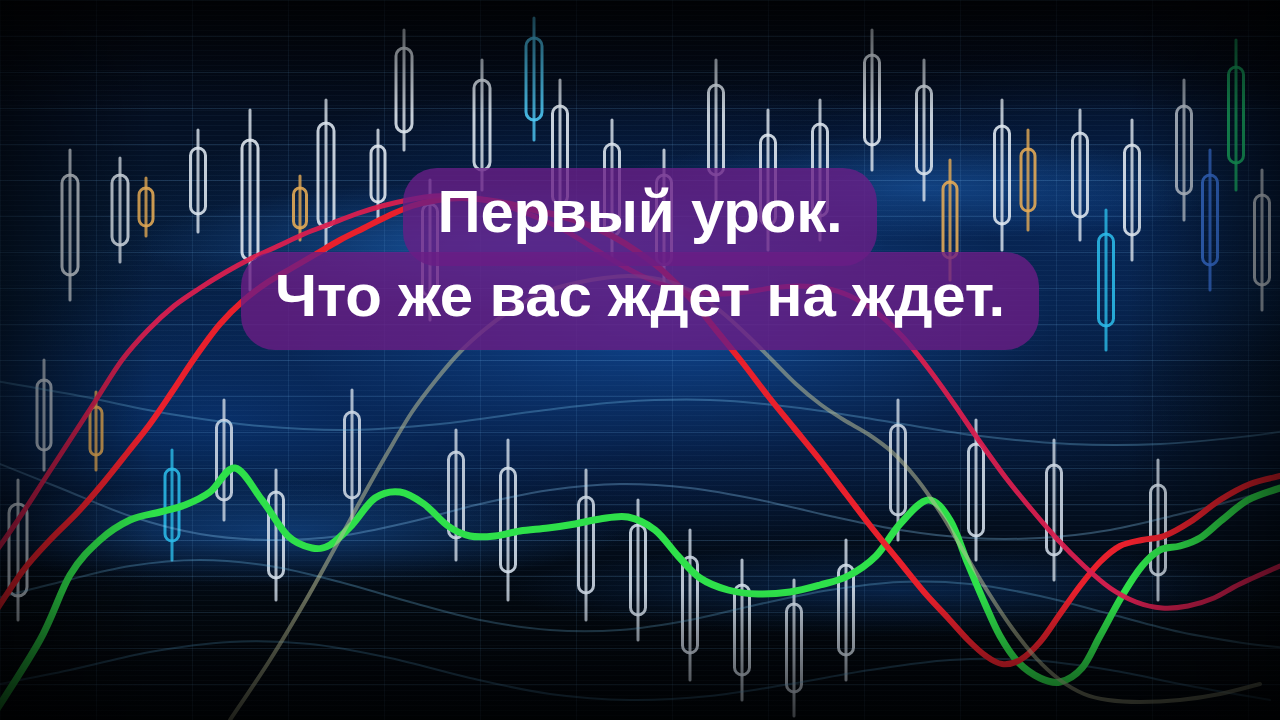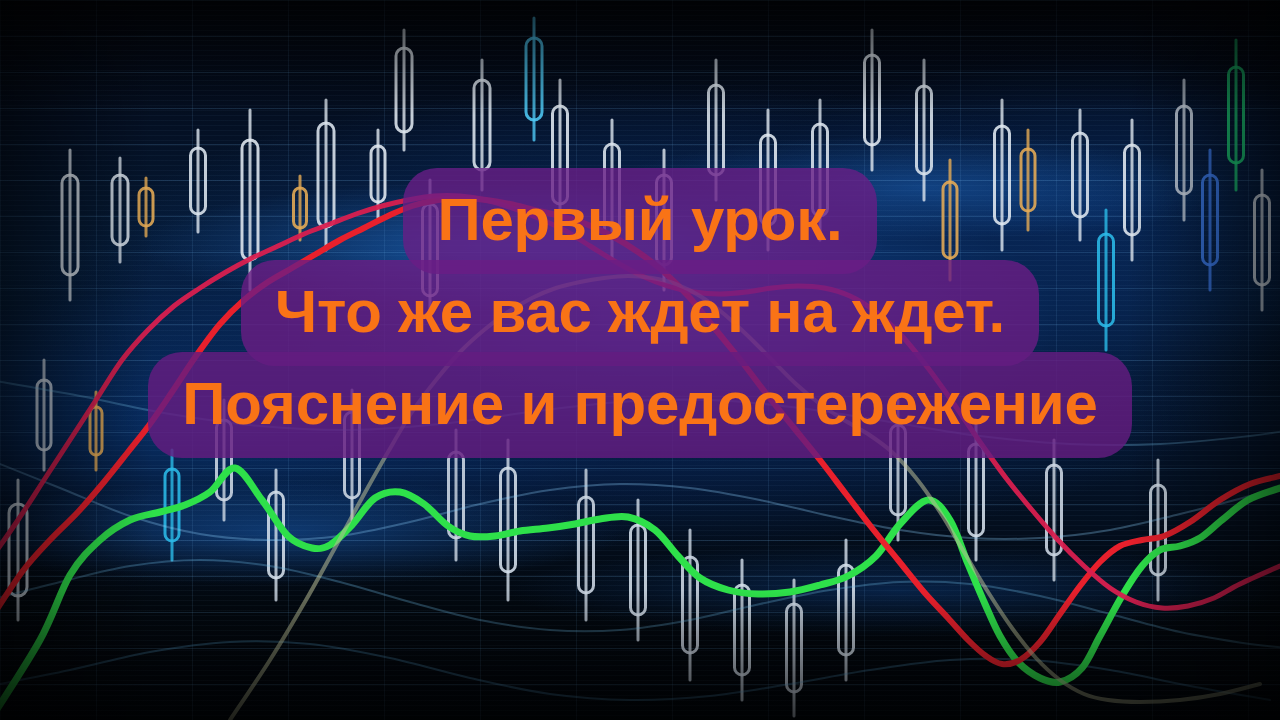--- a/index.html
+++ b/index.html
@@ -81,27 +81,27 @@
   .title-wrap {
     position: absolute;
     left: 0; top: 168px;
     width: 1280px;
     display: flex;
     flex-direction: column;
     align-items: center;
   }
   .title-line {
     display: block;
-    color: #f97316;
+    color: #ffffff;
     font-weight: bold;
     font-size: 60px;
     line-height: 1.0;
     letter-spacing: -0.2px;
     white-space: nowrap;
-    padding: 22px 34px 24px 34px;
+    padding: 14px 34px 24px 34px;
     border-radius: 34px;
     box-sizing: border-box;
   }
   .hl1 {
     background: rgba(104,30,134,0.80);
     margin-bottom: -14px;
   }
   .hl2 {
     background: rgba(106,29,133,0.80);
     margin-bottom: -14px;
@@ -234,16 +234,15 @@
         <path d="M -10 560 C -5.333333333333333 553.3333333333334, 9 533.3333333333334, 18 520 C 27 506.6666666666667, 35.333333333333336 493.3333333333333, 44 480 C 52.666666666666664 466.6666666666667, 61.333333333333336 453.3333333333333, 70 440 C 78.66666666666667 426.6666666666667, 87.33333333333333 413.3333333333333, 96 400 C 104.66666666666667 386.6666666666667, 113.33333333333333 371.6666666666667, 122 360 C 130.66666666666666 348.3333333333333, 139.33333333333334 339, 148 330 C 156.66666666666666 321, 165.33333333333334 313, 174 306 C 182.66666666666666 299, 191.33333333333334 293.6666666666667, 200 288 C 208.66666666666666 282.3333333333333, 217.33333333333334 277, 226 272 C 234.66666666666666 267, 243.33333333333334 262.3333333333333, 252 258 C 260.6666666666667 253.66666666666666, 269.3333333333333 250, 278 246 C 286.6666666666667 242, 295.3333333333333 237.66666666666666, 304 234 C 312.6666666666667 230.33333333333334, 321.3333333333333 227.33333333333334, 330 224 C 338.6666666666667 220.66666666666666, 347.3333333333333 217, 356 214 C 364.6666666666667 211, 373.3333333333333 208.33333333333334, 382 206 C 390.6666666666667 203.66666666666666, 399.3333333333333 201.66666666666666, 408 200 C 416.6666666666667 198.33333333333334, 425.3333333333333 196.66666666666666, 434 196 C 442.6666666666667 195.33333333333334, 451.3333333333333 195.33333333333334, 460 196 C 468.6666666666667 196.66666666666666, 477.3333333333333 198, 486 200 C 494.6666666666667 202, 503.3333333333333 205, 512 208 C 520.6666666666666 211, 529.3333333333334 214.33333333333334, 538 218 C 546.6666666666666 221.66666666666666, 555.3333333333334 225.33333333333334, 564 230 C 572.6666666666666 234.66666666666666, 581.3333333333334 240.66666666666666, 590 246 C 598.6666666666666 251.33333333333334, 607.3333333333334 257, 616 262 C 624.6666666666666 267, 633.3333333333334 272, 642 276 C 650.6666666666666 280, 659.3333333333334 283.3333333333333, 668 286 C 676.6666666666666 288.6666666666667, 685.3333333333334 290.6666666666667, 694 292 C 702.6666666666666 293.3333333333333, 711.3333333333334 294, 720 294 C 728.6666666666666 294, 737.3333333333334 293, 746 292 C 754.6666666666666 291, 763.3333333333334 289, 772 288 C 780.6666666666666 287, 789.3333333333334 286, 798 286 C 806.6666666666666 286, 815.3333333333334 286.3333333333333, 824 288 C 832.6666666666666 289.6666666666667, 841.3333333333334 292, 850 296 C 858.6666666666666 300, 867.3333333333334 305.3333333333333, 876 312 C 884.6666666666666 318.6666666666667, 893.3333333333334 326.6666666666667, 902 336 C 910.6666666666666 345.3333333333333, 919.3333333333334 356.6666666666667, 928 368 C 936.6666666666666 379.3333333333333, 945.3333333333334 391.6666666666667, 954 404 C 962.6666666666666 416.3333333333333, 971.3333333333334 429.6666666666667, 980 442 C 988.6666666666666 454.3333333333333, 997.3333333333334 466.6666666666667, 1006 478 C 1014.6666666666666 489.3333333333333, 1023.3333333333334 499.6666666666667, 1032 510 C 1040.6666666666667 520.3333333333334, 1049.3333333333333 530.6666666666666, 1058 540 C 1066.6666666666667 549.3333333333334, 1075.3333333333333 558, 1084 566 C 1092.6666666666667 574, 1101.3333333333333 582, 1110 588 C 1118.6666666666667 594, 1127.3333333333333 598.6666666666666, 1136 602 C 1144.6666666666667 605.3333333333334, 1153.3333333333333 607.3333333333334, 1162 608 C 1170.6666666666667 608.6666666666666, 1179.3333333333333 607.6666666666666, 1188 606 C 1196.6666666666667 604.3333333333334, 1205.3333333333333 601.6666666666666, 1214 598 C 1222.6666666666667 594.3333333333334, 1229 589.3333333333334, 1240 584 C 1251 578.6666666666666, 1273.3333333333333 569, 1280 566" fill="none" stroke="#d81f4f" stroke-width="5" stroke-linecap="round" stroke-linejoin="round" opacity="0.95"></path>
         <path d="M 230 720 C 236.66666666666666 710, 257.3333333333333 680, 270 660 C 282.6666666666667 640, 295 619, 306 600 C 317 581, 326.6666666666667 563, 336 546 C 345.3333333333333 529, 353.3333333333333 513.6666666666666, 362 498 C 370.6666666666667 482.3333333333333, 379.6666666666667 466.3333333333333, 388 452 C 396.3333333333333 437.6666666666667, 404 424, 412 412 C 420 400, 428 390, 436 380 C 444 370, 452 360.3333333333333, 460 352 C 468 343.6666666666667, 476 336.6666666666667, 484 330 C 492 323.3333333333333, 500 317.3333333333333, 508 312 C 516 306.6666666666667, 524 302, 532 298 C 540 294, 548 290.6666666666667, 556 288 C 564 285.3333333333333, 572 283.6666666666667, 580 282 C 588 280.3333333333333, 596 279, 604 278 C 612 277, 620 276, 628 276 C 636 276, 644 276.6666666666667, 652 278 C 660 279.3333333333333, 668 281, 676 284 C 684 287, 692 291, 700 296 C 708 301, 716 307.3333333333333, 724 314 C 732 320.6666666666667, 740 328.3333333333333, 748 336 C 756 343.6666666666667, 764 352, 772 360 C 780 368, 788 376.6666666666667, 796 384 C 804 391.3333333333333, 812 398, 820 404 C 828 410, 836 415, 844 420 C 852 425, 860 428.6666666666667, 868 434 C 876 439.3333333333333, 884 444.6666666666667, 892 452 C 900 459.3333333333333, 908 468, 916 478 C 924 488, 932 499.6666666666667, 940 512 C 948 524.3333333333334, 956 538.6666666666666, 964 552 C 972 565.3333333333334, 980 579.3333333333334, 988 592 C 996 604.6666666666666, 1004 617, 1012 628 C 1020 639, 1028 649.3333333333334, 1036 658 C 1044 666.6666666666666, 1052 674, 1060 680 C 1068 686, 1076 690.6666666666666, 1084 694 C 1092 697.3333333333334, 1098.6666666666667 698.6666666666666, 1108 700 C 1117.3333333333333 701.3333333333334, 1128 702, 1140 702 C 1152 702, 1166.6666666666667 701.3333333333334, 1180 700 C 1193.3333333333333 698.6666666666666, 1206.6666666666667 696.6666666666666, 1220 694 C 1233.3333333333333 691.3333333333334, 1253.3333333333333 685.6666666666666, 1260 684" fill="none" stroke="#b9bd95" stroke-width="4" stroke-linecap="round" stroke-linejoin="round" opacity="0.55"></path>
       </g>
   </svg>
 
   <div class="bg-layer bg-vignette"></div>
 
   <div class="title-wrap">
     <span class="title-line hl1">Первый урок.</span>
     <span class="title-line hl2">Что же вас ждет на ждет.</span>
-    <span class="title-line hl3">Пояснение и предостережение</span>
   </div>
 
 </div>
 
 </body></html>

